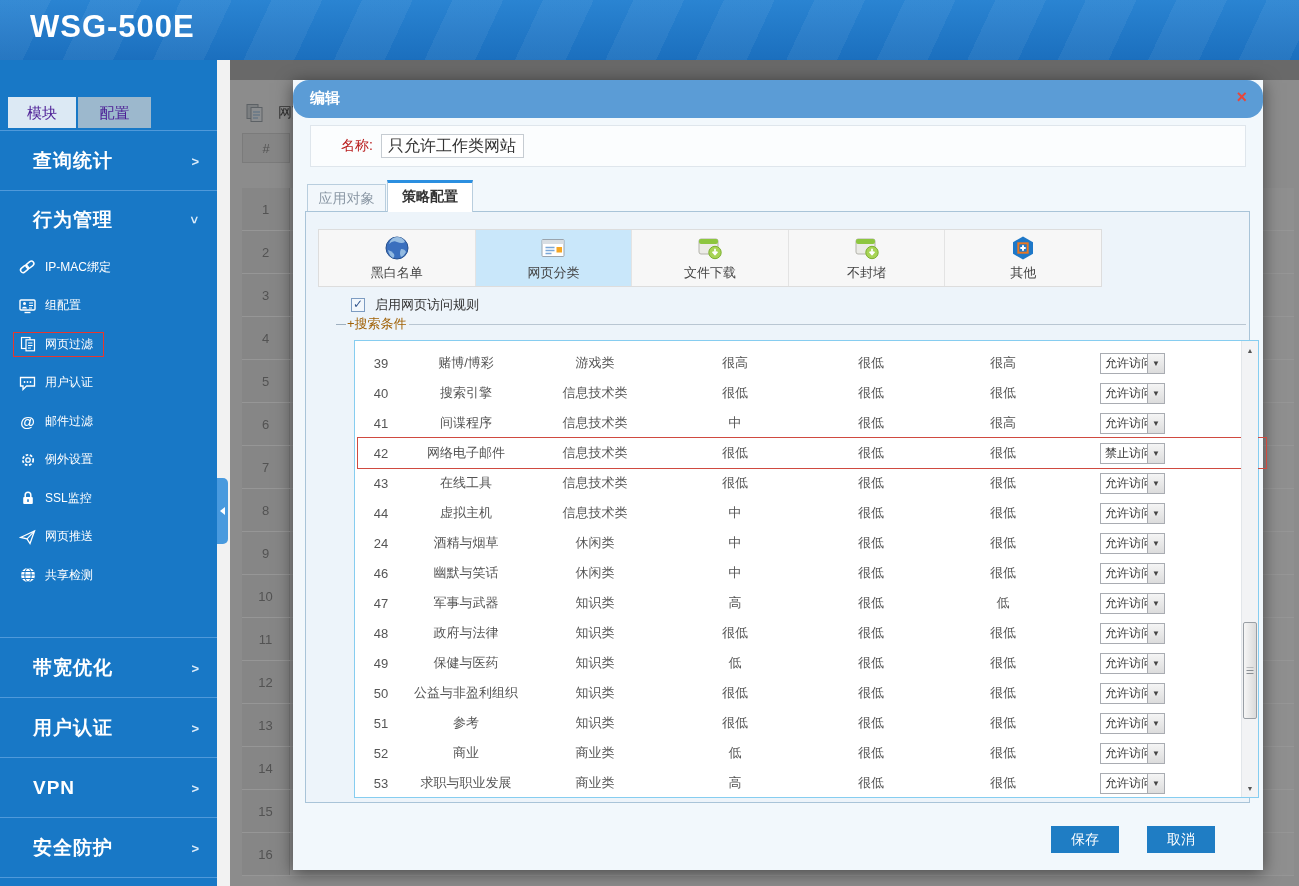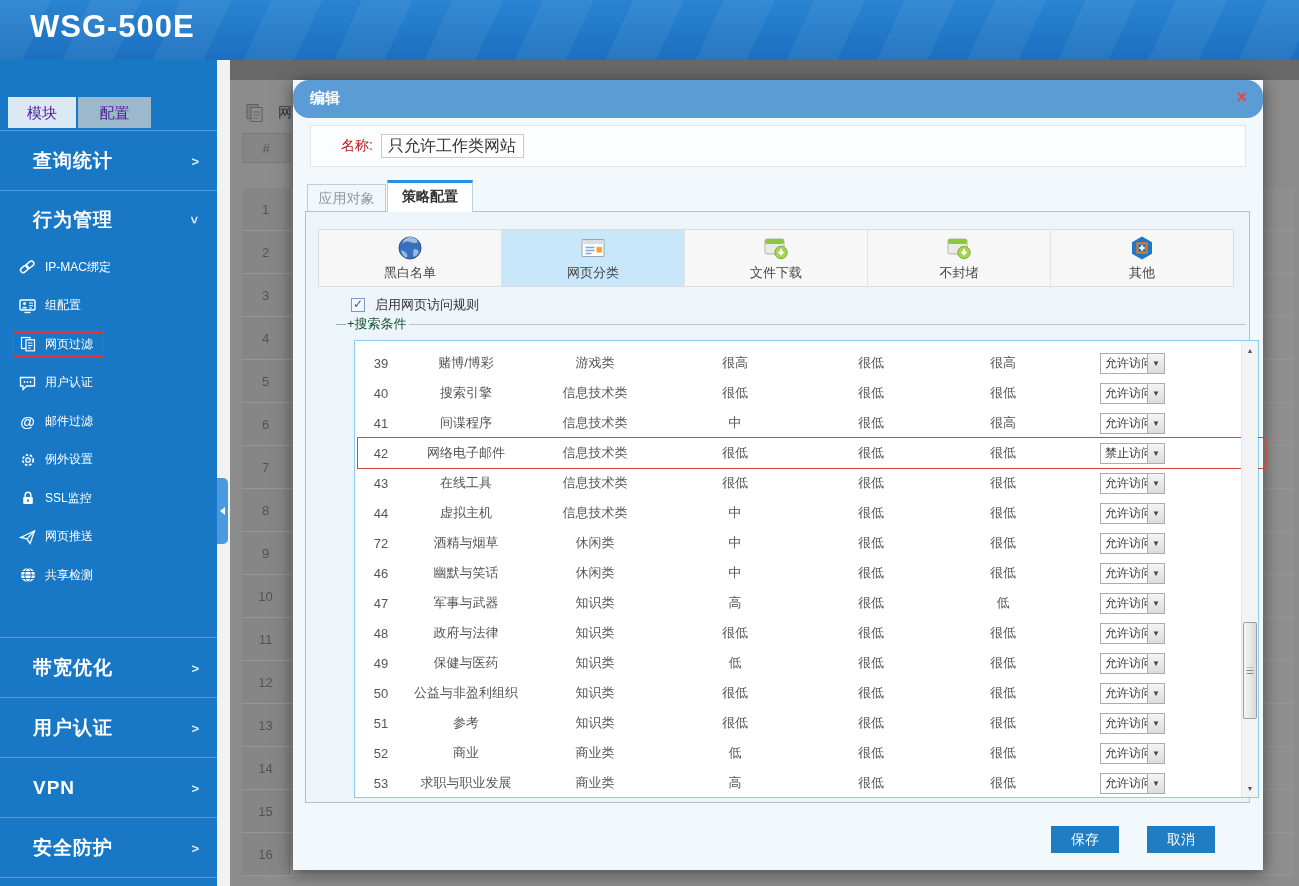--- a/index.html
+++ b/index.html
@@ -83,39 +83,39 @@
     border:1px solid #c6ccd2; background:#fff; font-size:16px; color:#333;
     padding:0 6px; font-family:inherit; }
   .dlg-tab { position:absolute; text-align:center; font-size:14px; cursor:pointer; }
   .dlg-tab.inactive { left:14px; top:104px; width:79px; height:29px; line-height:27px;
     background:#f2f7fb; border:1px solid #b9cede; color:#8a97a4; z-index:1; }
   .dlg-tab.active { left:94px; top:100px; width:86px; height:32px; line-height:27px;
     background:#fff; border:1px solid #b9cede; border-top:3px solid #2b8fe0;
     border-bottom:none; color:#333; font-weight:bold; z-index:3; }
   .panel { position:absolute; left:12px; top:131px; width:945px; height:592px;
     border:1px solid #a9c4d8; background:#edf4fa; z-index:2; }
-  .icon-strip { position:absolute; left:12px; top:17px; width:916px; height:58px;
+  .icon-strip { position:absolute; left:12px; top:17px; width:784px; height:58px;
     background:#f7f7f7; border:1px solid #dddddd; display:flex; }
   .icon-cell { flex:1 1 0; border-right:1px solid #e3e3e3; display:flex;
     flex-direction:column; align-items:center; justify-content:center; gap:2px;
     cursor:pointer; }
   .icon-cell:last-child { border-right:none; }
   .icon-cell.active { background:#c9e7fa; }
   .icon-cell .glyph { height:27px; display:flex; align-items:center; }
   .icon-cell .cap { font-size:13px; color:#444; }
   .chk-row { position:absolute; left:45px; top:84px; display:flex; align-items:center; }
   .chk { width:14px; height:14px; border:1px solid #7d9cc2; background:#f2f7fc;
     position:relative; cursor:pointer; }
   .chk::after { content:"✓"; position:absolute; left:1px; top:-2px; color:#33568e;
     font-size:12px; font-weight:bold; }
   .chk-label { margin-left:10px; font-size:13px; color:#333; }
   .search-line { position:absolute; left:30px; top:104px; width:910px; height:16px;
     display:flex; align-items:center; }
   .search-line .dash { width:10px; height:1px; background:#9fb0c0; }
-  .search-line .txt { font-size:13px; color:#14532d; margin:0 2px 0 1px; }
+  .search-line .txt { font-size:13px; color:#a16207; margin:0 2px 0 1px; }
   .search-line .long { flex:1; height:1px; background:#b9c6d2; }
 
   
   .rule-box { position:absolute; left:30px; top:128px; width:905px; height:458px;
     background:#fff; border:1px solid #86cdf0;margin-left:18px; }
   .rule-rows { position:absolute; left:0; top:7px; right:17px; }
   .rule-row { height:30px; display:grid;
     grid-template-columns:52px 118px 140px 140px 132px 132px 1fr;
     align-items:center; font-size:13px; color:#555; position:relative; }
   .rule-row .c { text-align:center; }
@@ -532,21 +532,21 @@
             <div class="c">很低</div>
             <div class="c">很低</div>
             <div>
               <div class="sel">
                 <span class="sel-t">允许访问</span>
                 <span class="sel-b">▼</span>
               </div>
             </div>
           </div>
           <div class="rule-row">
-            <div class="c">72</div>
+            <div class="c">24</div>
             <div class="c">酒精与烟草</div>
             <div class="c">休闲类</div>
             <div class="c">中</div>
             <div class="c">很低</div>
             <div class="c">很低</div>
             <div>
               <div class="sel">
                 <span class="sel-t">允许访问</span>
                 <span class="sel-b">▼</span>
               </div>

